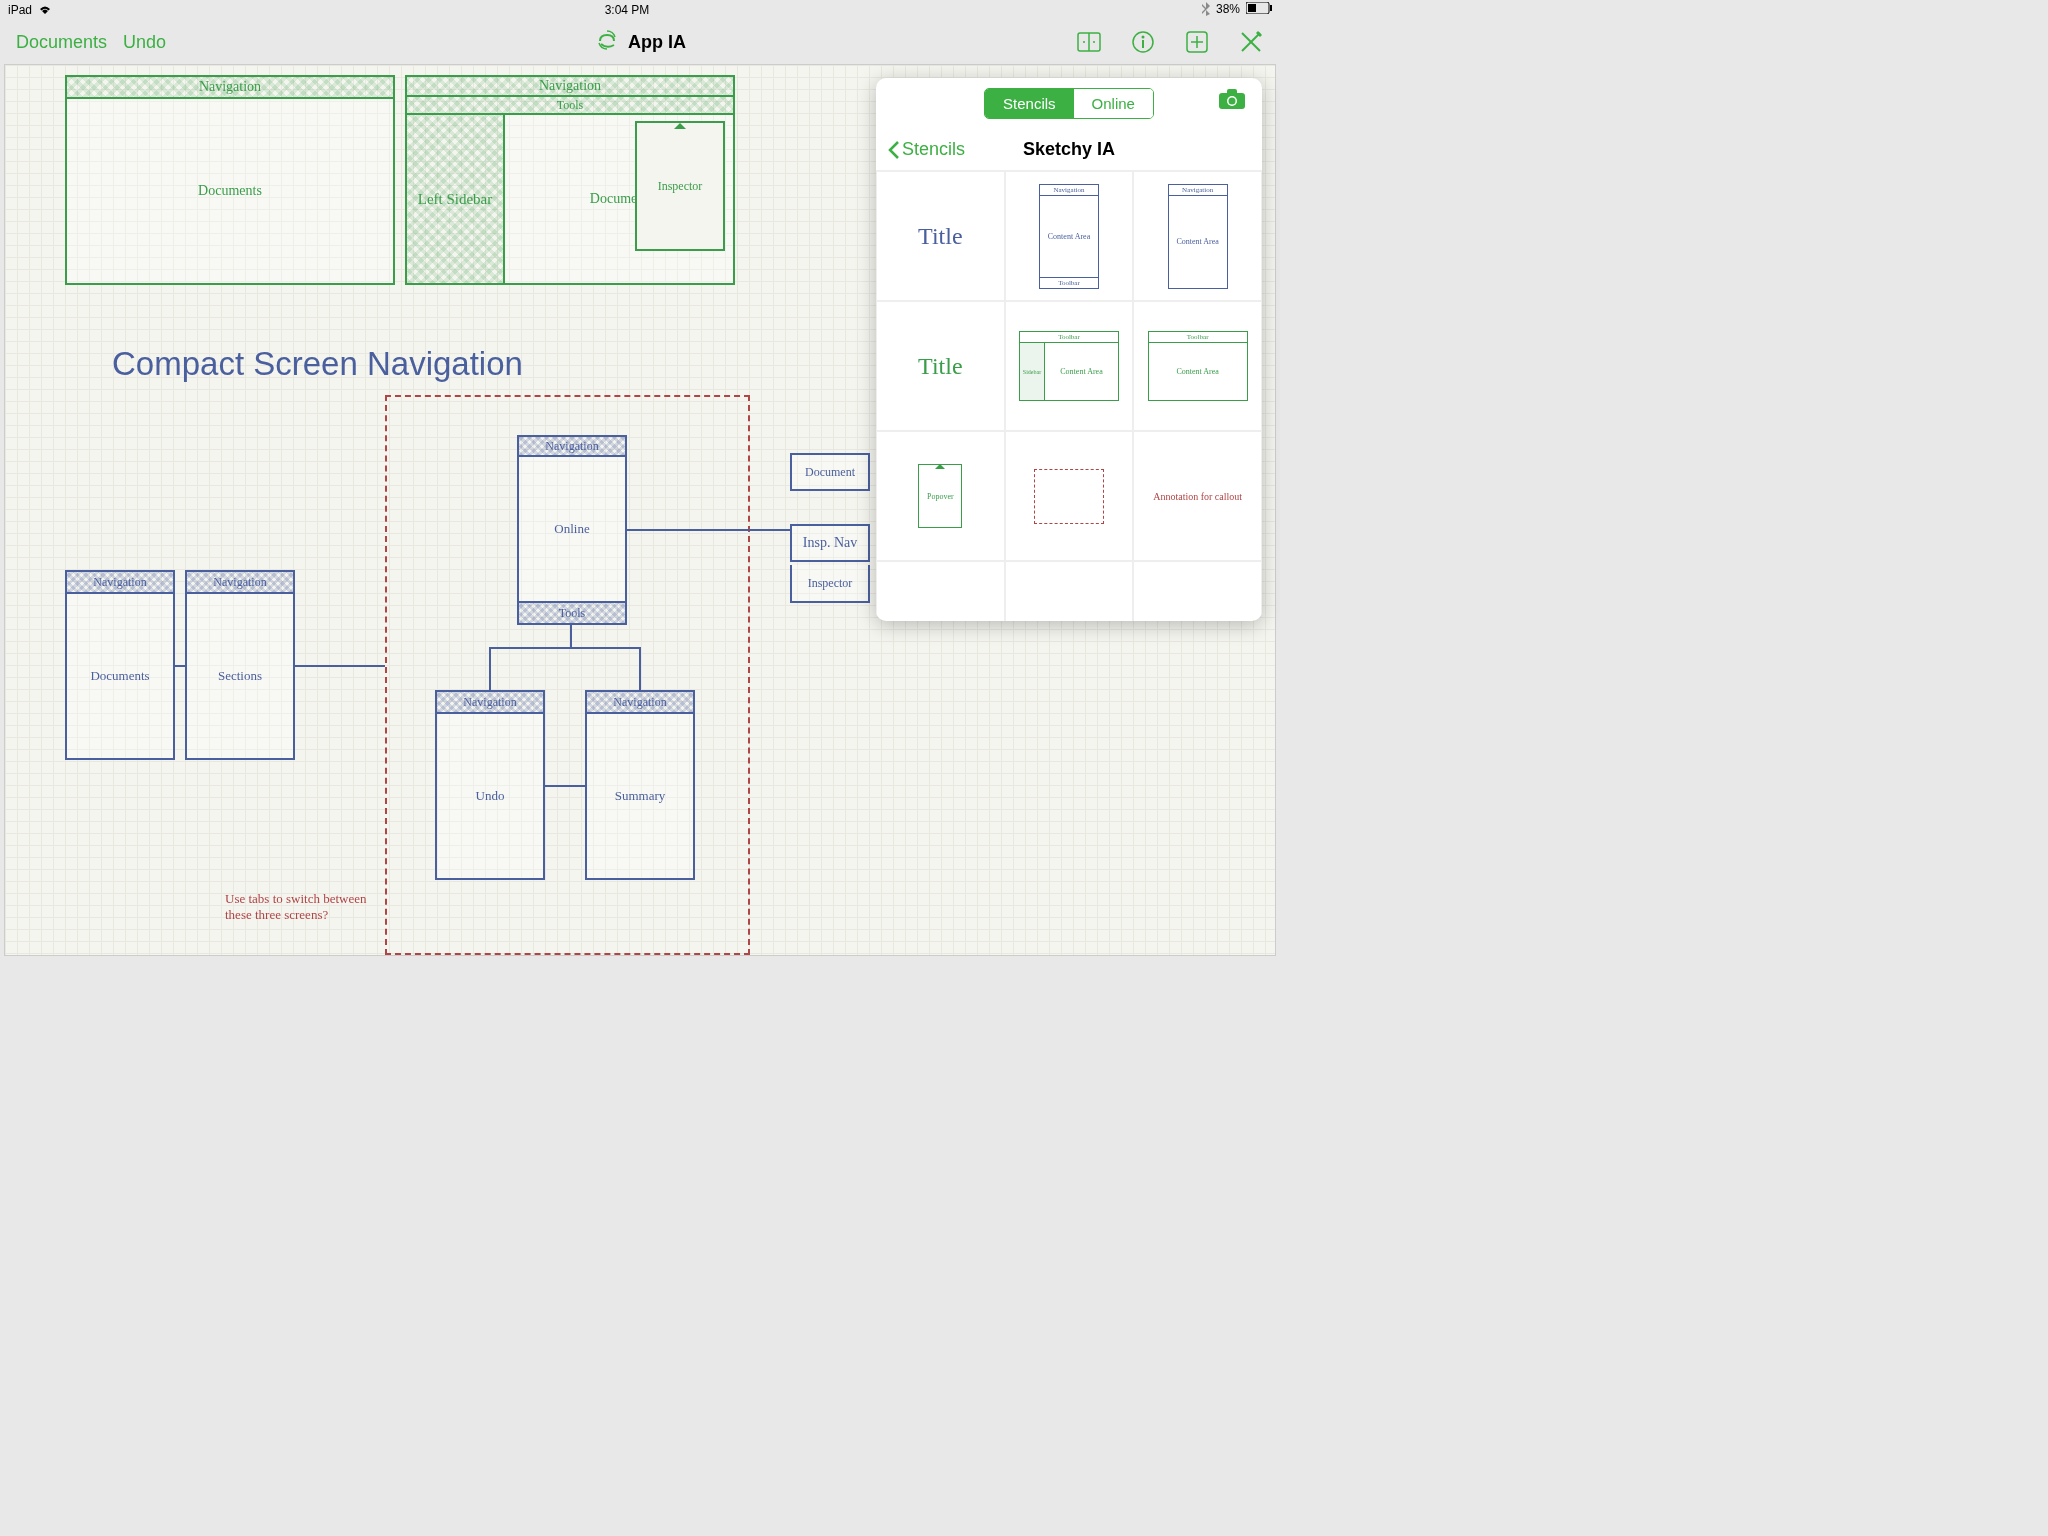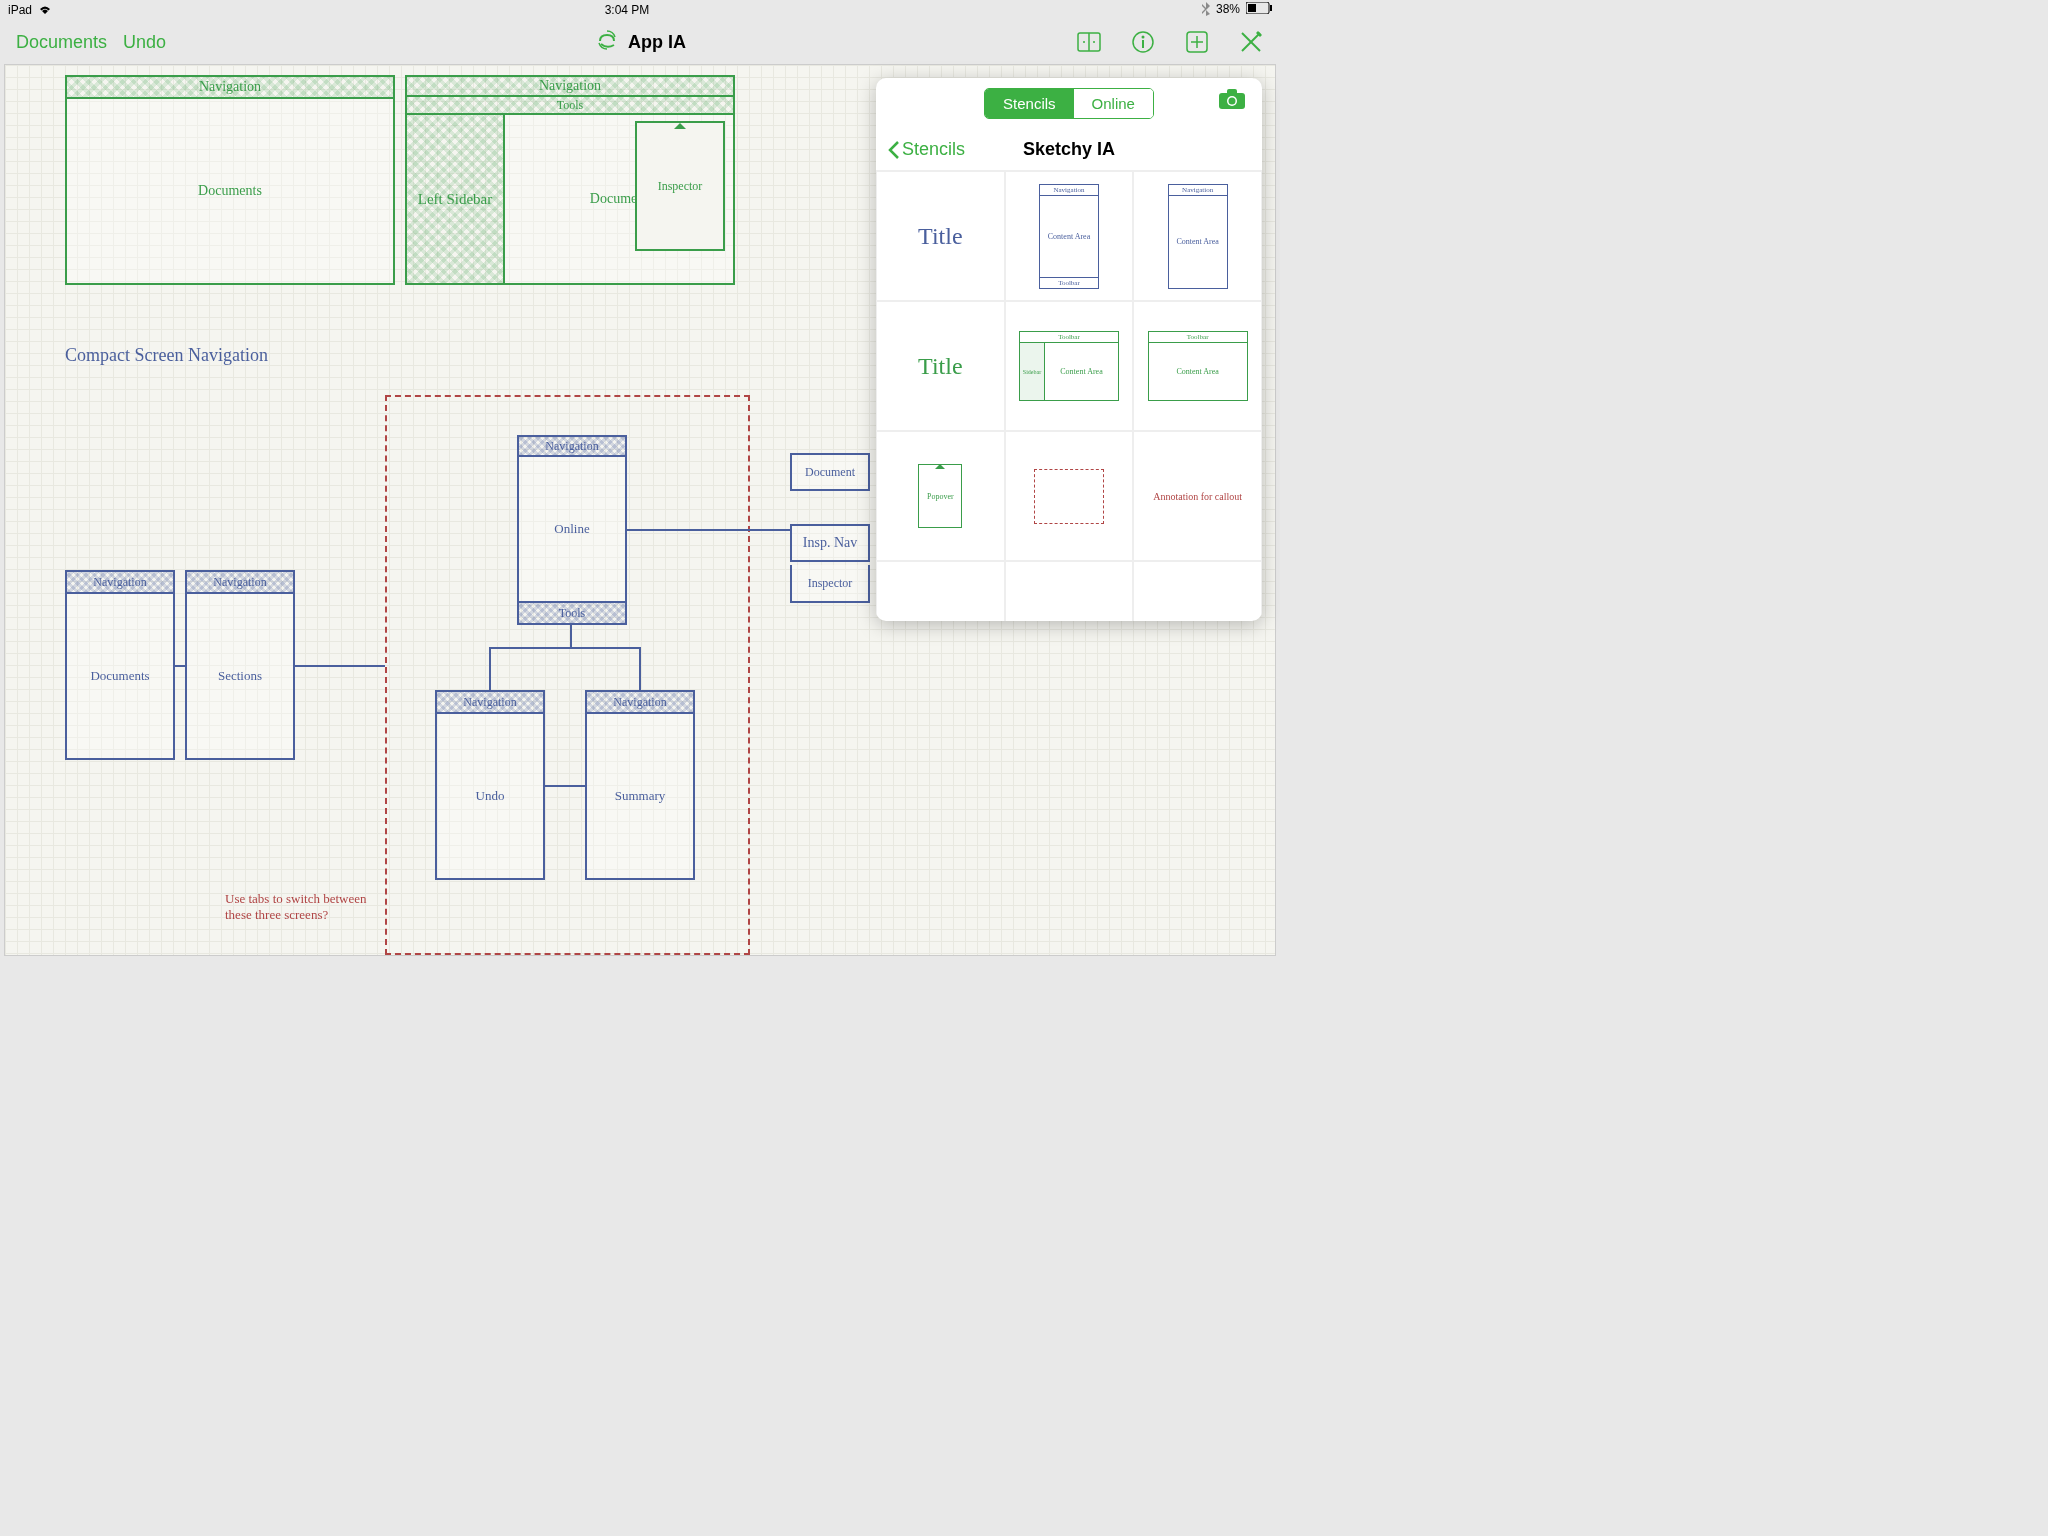--- a/index.html
+++ b/index.html
@@ -74,22 +74,23 @@
 .hatch-green {
   background: repeating-linear-gradient(45deg, rgba(58,157,74,0.15), rgba(58,157,74,0.15) 4px, transparent 4px, transparent 8px),
               repeating-linear-gradient(-45deg, rgba(58,157,74,0.15), rgba(58,157,74,0.15) 4px, transparent 4px, transparent 8px);
 }
 .hatch-blue {
   background: repeating-linear-gradient(45deg, rgba(74,95,157,0.2), rgba(74,95,157,0.2) 3px, transparent 3px, transparent 6px),
               repeating-linear-gradient(-45deg, rgba(74,95,157,0.2), rgba(74,95,157,0.2) 3px, transparent 3px, transparent 6px);
 }
 .section-title {
   color: #4a5f9d;
-  font-family: Liberation Serif, serif;
-  font-size: 18px;
+  font-family: Liberation Sans, sans-serif;
+  font-size: 33px;
+  padding-left: 47px;
 }
 .annotation {
   color: #b04545;
   font-family: 'Comic Sans MS', cursive;
   font-size: 13px;
   text-align: left;
 }
 .dashed-red {
   border: 2px dashed #b04545;
   position: absolute;

